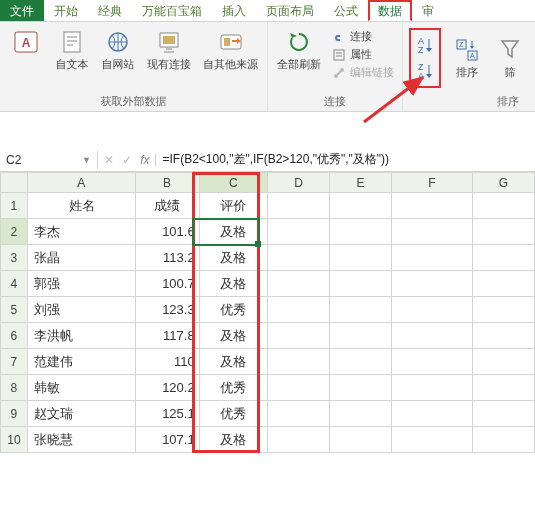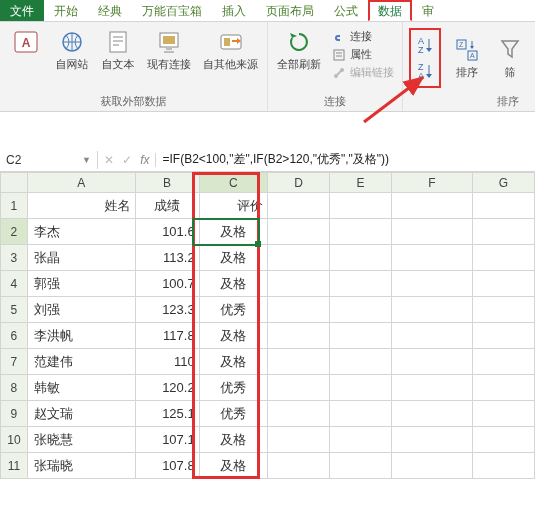--- a/index.html
+++ b/index.html
@@ -40,21 +40,21 @@
   .grid th, .grid td { border: 1px solid #d4d4d4; font-size: 13px; height: 26px; padding: 0 4px; font-weight: normal; background: #fff; }
   .grid thead th { background: #eef3ea; color: #444; font-size: 12px; height: 20px; text-align: center; position: relative; }
   .grid thead th.corner { background: #eef3ea; width: 24px; }
   .grid thead th.c-head.active { background: #d9e8cd; }
   .grid tbody th.rowhead { background: #eef3ea; color: #444; font-size: 12px; width: 24px; text-align: center; }
   .grid tbody th.rowhead.active { background: #d9e8cd; }
   .grid td.colA { width: 104px; text-align: left; padding-left: 6px; font-family: "SimSun", serif; }
   .grid td.colB { width: 62px; text-align: right; padding-right: 4px; }
   .grid td.colC { width: 66px; text-align: center; font-family: Liberation Sans, sans-serif; }
   .grid td.colD, .grid td.colE, .grid td.colF, .grid td.colG { width: 60px; }
-  .grid .hdr-row td { text-align: right; font-family: "SimSun", serif; }
+  .grid .hdr-row td { text-align: center; font-family: "SimSun", serif; }
 
   
   .col-anno { position: absolute; left: 192px; top: 0px; width: 68px; height: 100%; border: 3px solid #e03030; pointer-events: none; }
 
   
   .active-cell-outline { position: absolute; left: 192px; top: 46px; width: 68px; height: 28px; border: 2px solid #1e7b3c; pointer-events: none; }
   .active-cell-outline::after { content: ""; position: absolute; right: -3px; bottom: -3px; width: 6px; height: 6px; background: #1e7b3c; }
 
   svg { display: block; }
 </style>
@@ -81,36 +81,36 @@
         <span class="ico">
           <svg width="26" height="26">
               <rect x="2" y="3" width="22" height="20" rx="2" fill="#fff" stroke="#a64d4d"></rect>
               <text x="13" y="18" text-anchor="middle" font-size="12" fill="#a64d4d" font-family="Arial" font-weight="bold">A</text>
             </svg>
         </span>
       </div>
       <div class="rbtn">
         <span class="ico">
           <svg width="26" height="26">
-              <circle cx="13" cy="13" r="9" fill="none" stroke="#4a7dbb" stroke-width="1.5"></circle>
-              <path d="M4 13h18M13 4v18M7 6q6 7 0 14M19 6q-6 7 0 14" fill="none" stroke="#4a7dbb"></path>
-            </svg>
-        </span>
-        <span class="txt">自网站</span>
-      </div>
-      <div class="rbtn">
-        <span class="ico">
-          <svg width="26" height="26">
               <rect x="5" y="3" width="16" height="20" fill="#fff" stroke="#888"></rect>
               <line x1="8" y1="8" x2="18" y2="8" stroke="#888"></line>
               <line x1="8" y1="12" x2="18" y2="12" stroke="#888"></line>
               <line x1="8" y1="16" x2="14" y2="16" stroke="#888"></line>
             </svg>
         </span>
         <span class="txt">自文本</span>
+      </div>
+      <div class="rbtn">
+        <span class="ico">
+          <svg width="26" height="26">
+              <circle cx="13" cy="13" r="9" fill="none" stroke="#4a7dbb" stroke-width="1.5"></circle>
+              <path d="M4 13h18M13 4v18M7 6q6 7 0 14M19 6q-6 7 0 14" fill="none" stroke="#4a7dbb"></path>
+            </svg>
+        </span>
+        <span class="txt">自网站</span>
       </div>
       <div class="rbtn">
         <span class="ico">
           <svg width="26" height="26">
               <rect x="4" y="4" width="18" height="14" fill="#fff" stroke="#888"></rect>
               <rect x="7" y="7" width="12" height="8" fill="#d0b060"></rect>
               <path d="M10 20l6 0" stroke="#888"></path>
               <path d="M8 23l10 0" stroke="#888"></path>
             </svg>
         </span>
@@ -364,28 +364,18 @@
         <tr>
           <th class="rowhead">10</th>
           <td class="colA">张晓慧</td>
           <td class="colB">107.1</td>
           <td class="colC">及格</td>
           <td class="colD"></td>
           <td class="colE"></td>
           <td class="colF"></td>
           <td class="colG"></td>
         </tr>
-        <tr>
-          <th class="rowhead">11</th>
-          <td class="colA">张瑞晓</td>
-          <td class="colB">107.8</td>
-          <td class="colC">及格</td>
-          <td class="colD"></td>
-          <td class="colE"></td>
-          <td class="colF"></td>
-          <td class="colG"></td>
-        </tr>
       </tbody>
   </table>
 
   <div class="col-anno"></div>
   <div class="active-cell-outline"></div>
 </div>
 
 </body></html>

